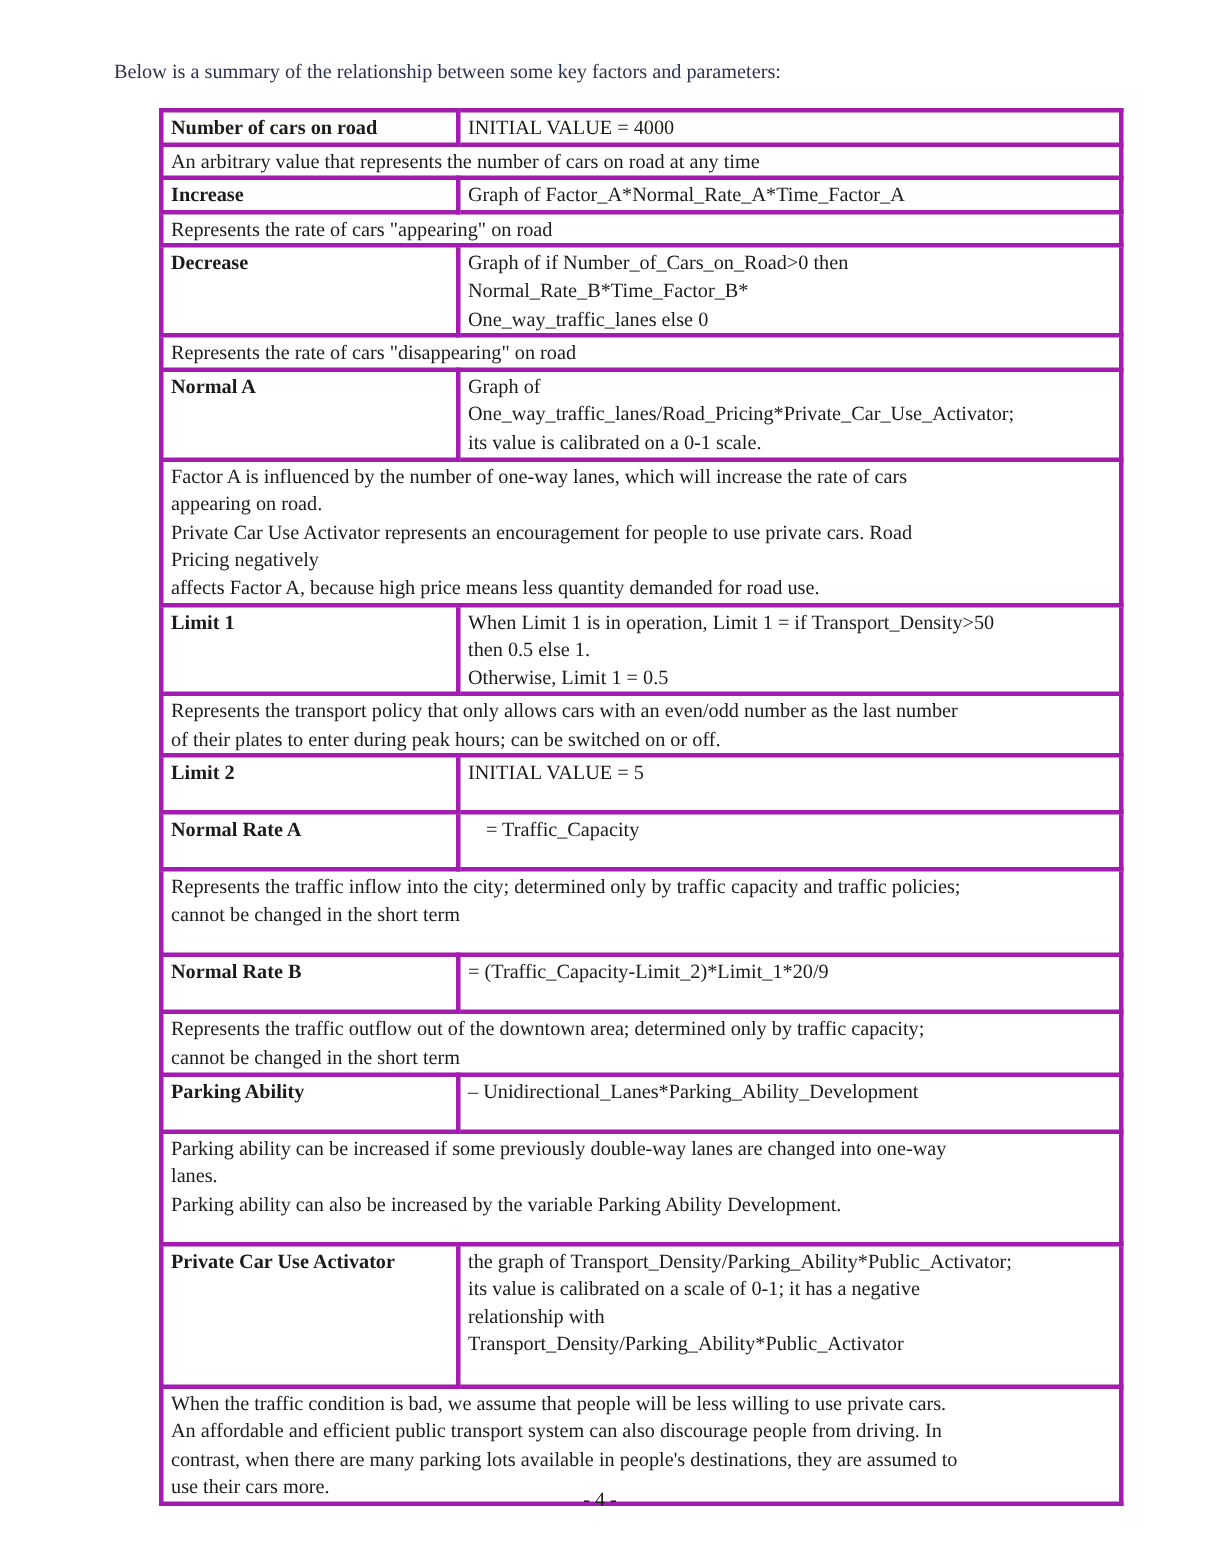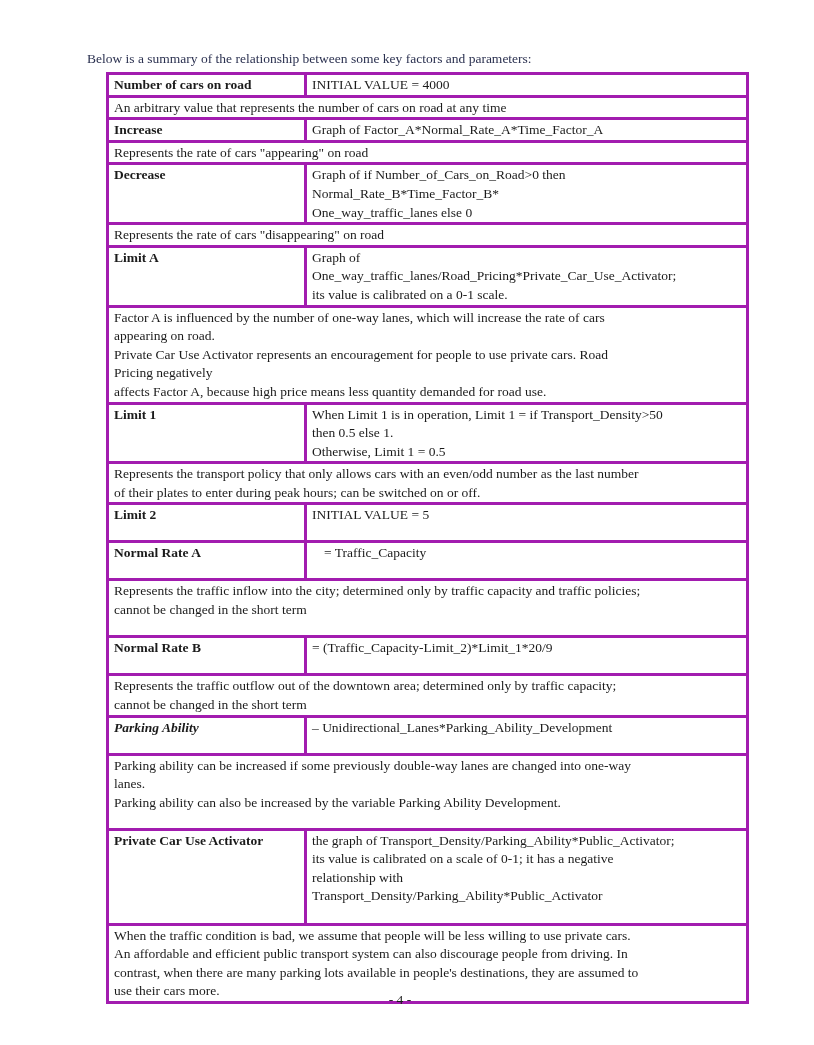--- a/index.html
+++ b/index.html
@@ -3,21 +3,21 @@
 <meta charset="utf-8">
 <style>
   html,body{margin:0;padding:0}
   body{
     width:814px;height:1045px;background:#ffffff;
     font-family:"Liberation Serif","DejaVu Serif",serif;
     color:#1b1b1b;overflow:hidden;
   }
   .page{position:relative;width:814px;height:1045px}
   .intro{
-    margin:11px;position:absolute;left:76px;top:38px;
+    margin:0;position:absolute;left:76px;top:38px;
     font-size:13.5px;line-height:19px;color:#2b3150;
   }
   table.summary{
     position:absolute;left:106px;top:72px;
     width:640px;border-collapse:collapse;table-layout:fixed;
     border:2px solid #000;
   }
   td{
     border:3px solid #a21caf;
     padding:1px 5px 0 5px;
@@ -63,21 +63,21 @@
         <tr>
           <td class="label">Decrease</td>
           <td class="value">Graph of if Number_of_Cars_on_Road&gt;0 then
 Normal_Rate_B*Time_Factor_B*
 One_way_traffic_lanes else 0</td>
         </tr>
         <tr>
           <td class="full" colspan="2">Represents the rate of cars "disappearing" on road</td>
         </tr>
         <tr>
-          <td class="label">Limit A</td>
+          <td class="label">Normal A</td>
           <td class="value">Graph of
 One_way_traffic_lanes/Road_Pricing*Private_Car_Use_Activator;
 its value is calibrated on a 0-1 scale.</td>
         </tr>
         <tr>
           <td class="full" colspan="2">Factor A is influenced by the number of one-way lanes, which will increase the rate of cars
 appearing on road.
 Private Car Use Activator represents an encouragement for people to use private cars. Road
 Pricing negatively
 affects Factor A, because high price means less quantity demanded for road use.</td>
@@ -106,21 +106,21 @@
         </tr>
         <tr>
           <td class="label" style="height: 34px;">Normal Rate B</td>
           <td class="value" style="height: 34px;">= (Traffic_Capacity-Limit_2)*Limit_1*20/9</td>
         </tr>
         <tr>
           <td class="full" colspan="2">Represents the traffic outflow out of the downtown area; determined only by traffic capacity;
 cannot be changed in the short term</td>
         </tr>
         <tr>
-          <td class="label" style="height: 34px; font-style: italic;">Parking Ability</td>
+          <td class="label" style="height: 34px;">Parking Ability</td>
           <td class="value" style="height: 34px;">– Unidirectional_Lanes*Parking_Ability_Development</td>
         </tr>
         <tr>
           <td class="full" colspan="2" style="height: 71px;">Parking ability can be increased if some previously double-way lanes are changed into one-way
 lanes.
 Parking ability can also be increased by the variable Parking Ability Development.</td>
         </tr>
         <tr>
           <td class="label" style="height: 91px;">Private Car Use Activator</td>
           <td class="value" style="height: 91px;">the graph of Transport_Density/Parking_Ability*Public_Activator;

